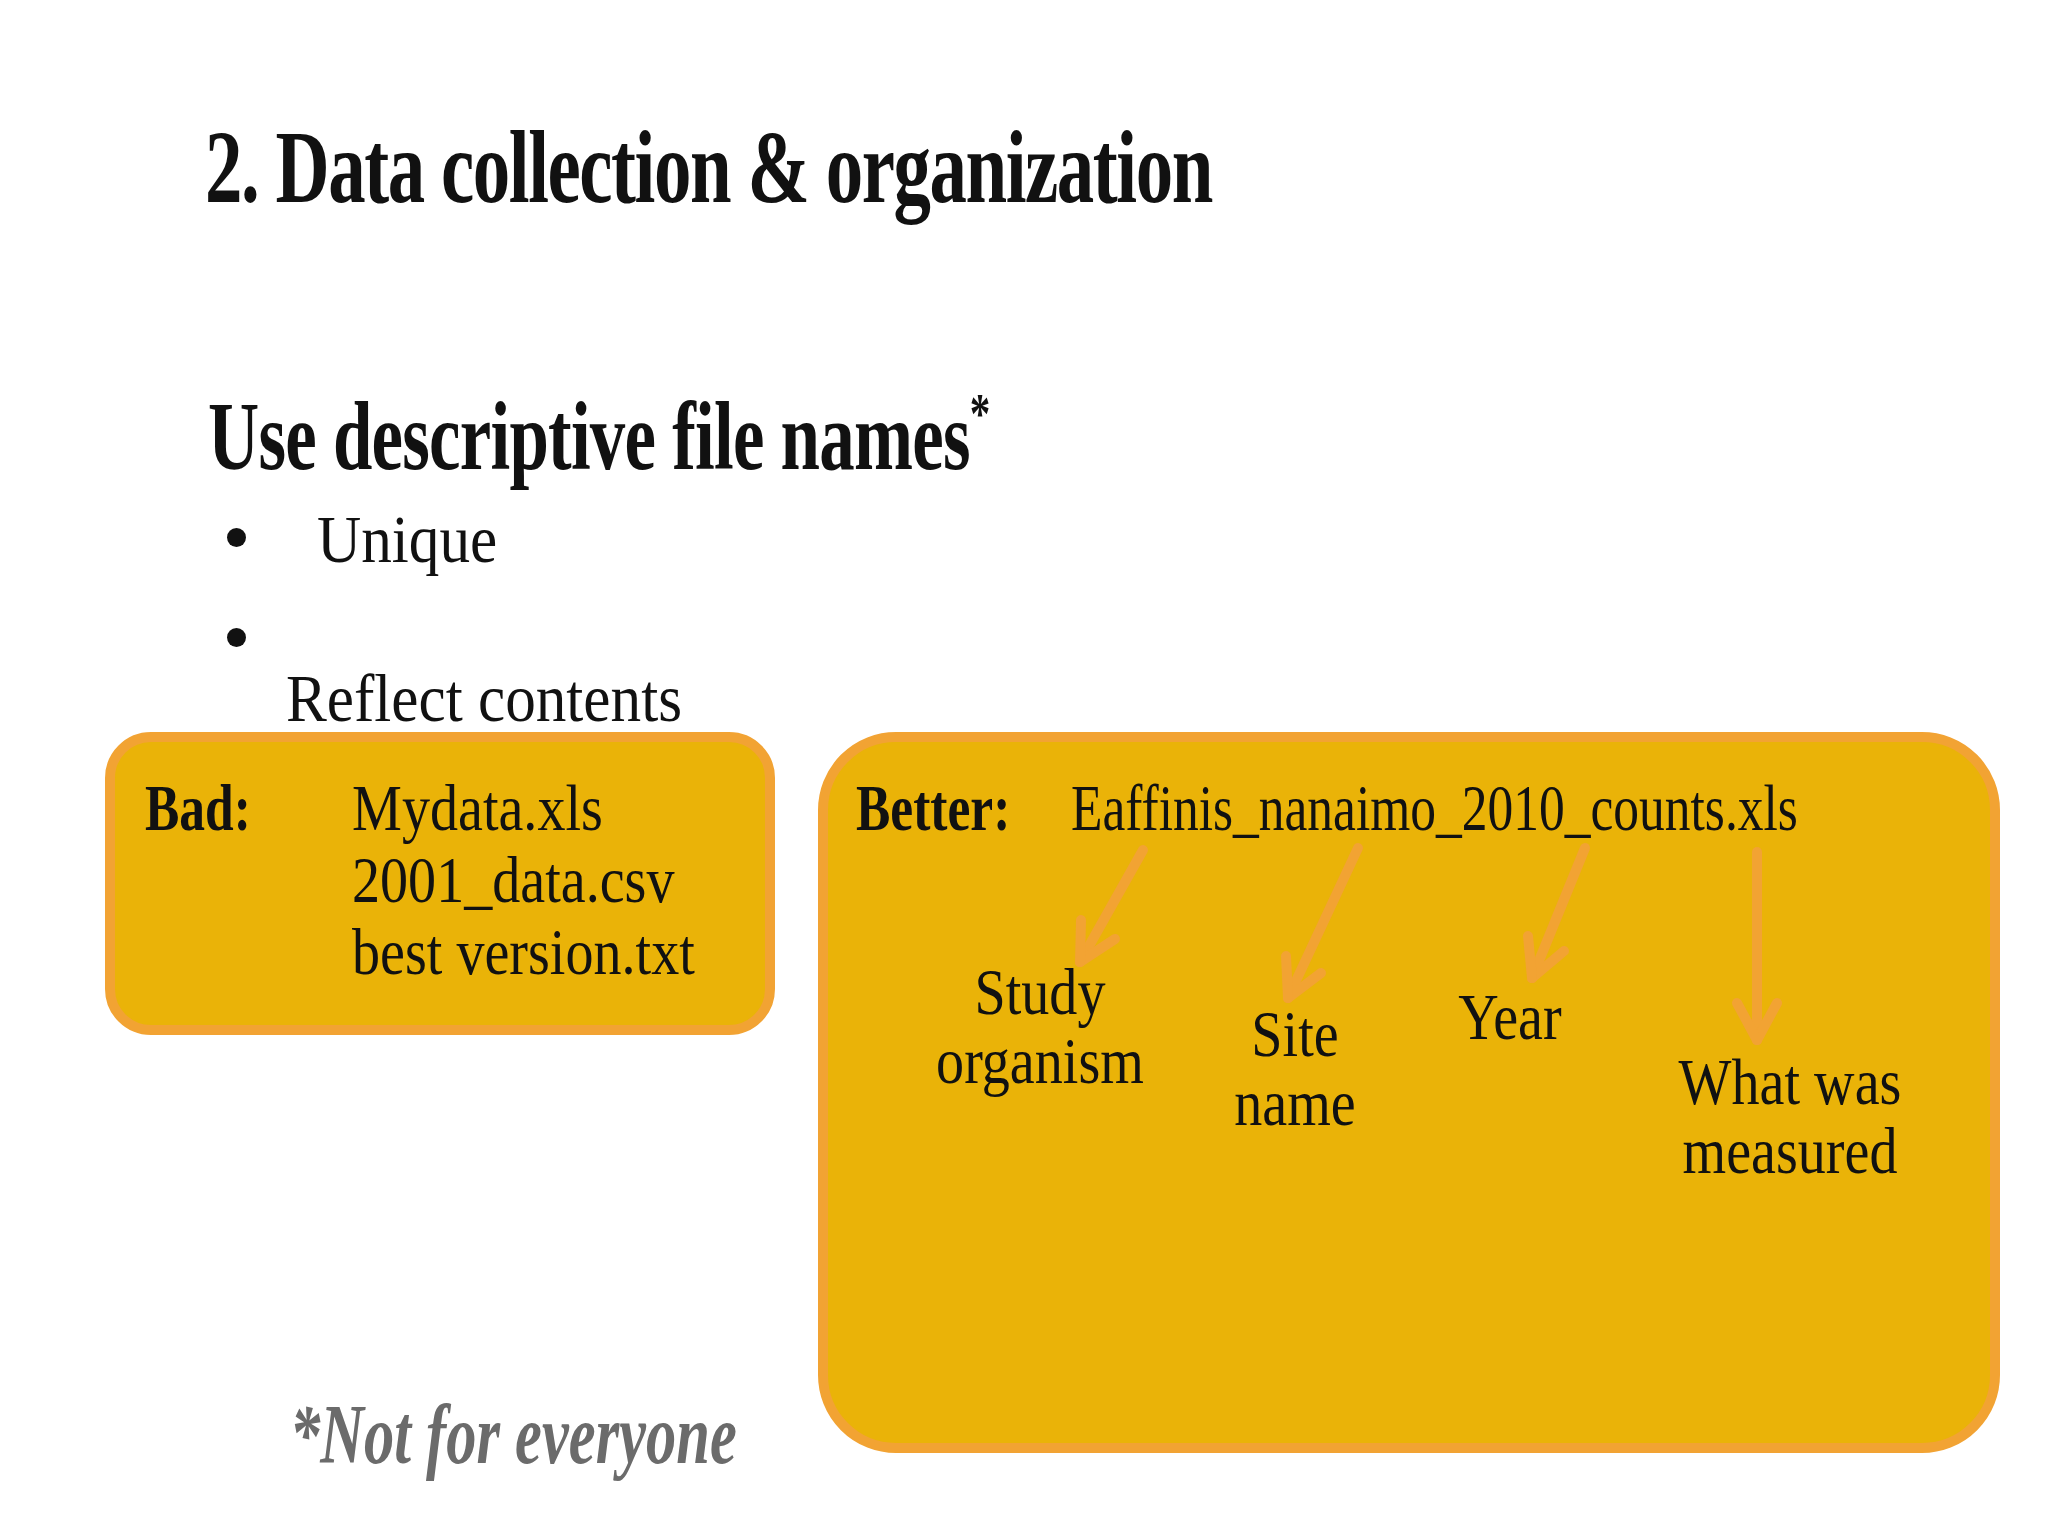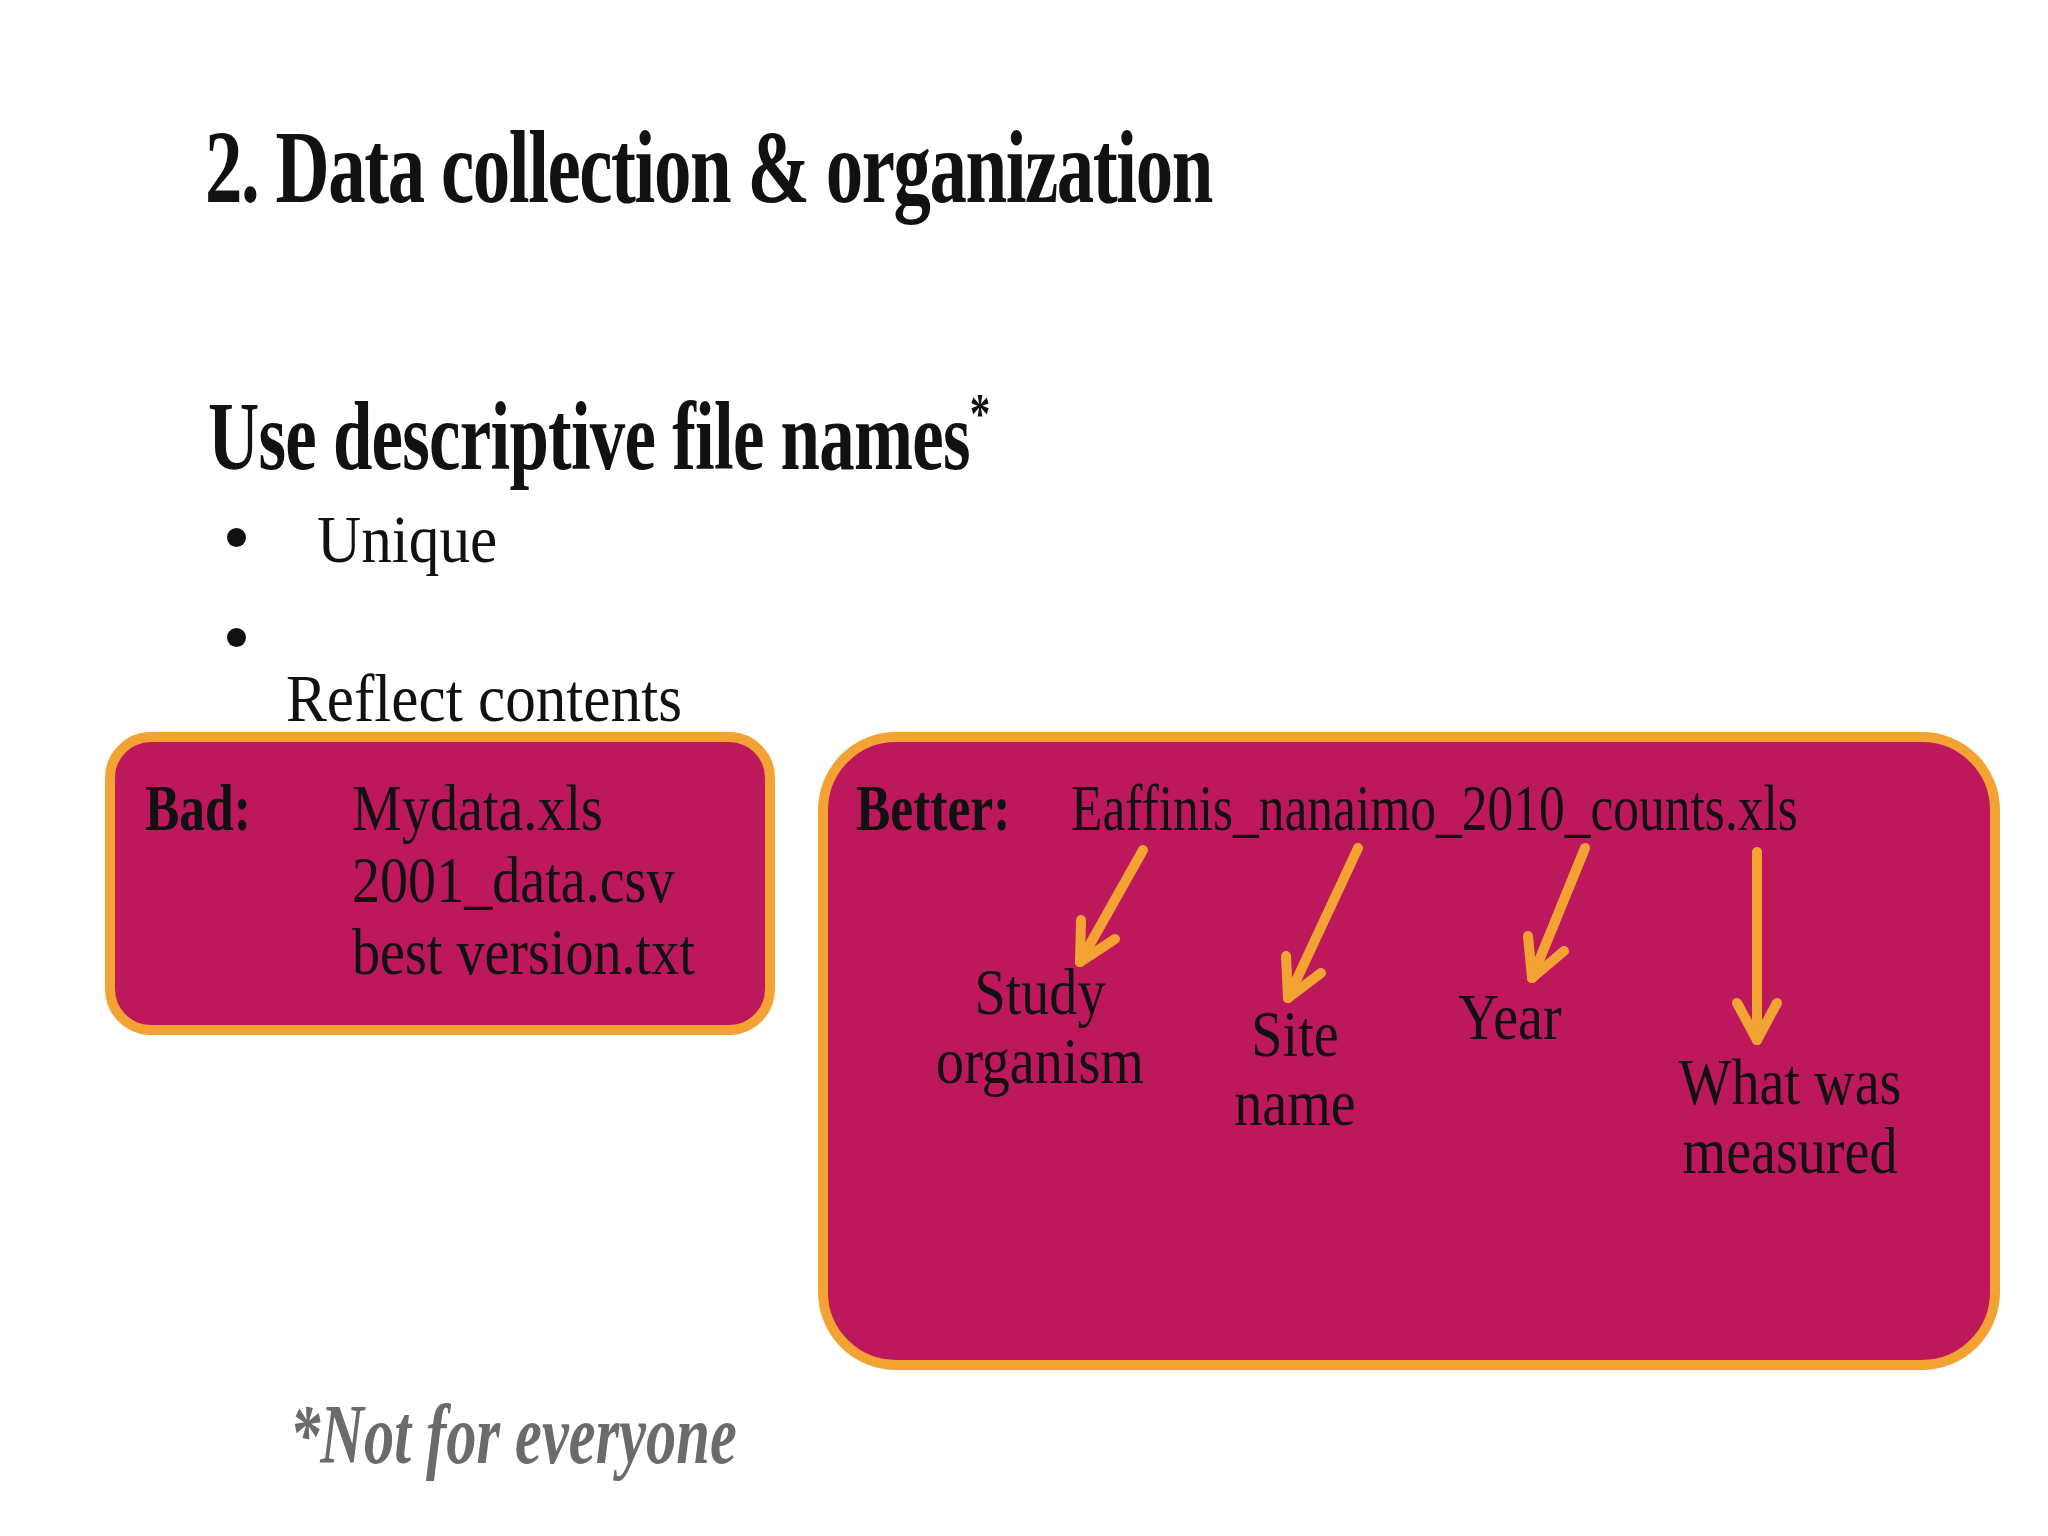--- a/index.html
+++ b/index.html
@@ -70,35 +70,35 @@
     white-space: nowrap;
     transform: scaleX(0.9);
     transform-origin: 0 0;
   }
   #bullet-row-0 { left: 227px; top: 500px; }
   #bullet-row-1 { left: 227px; top: 600px; flex-direction: column; }
 
   .callout-box {
     box-sizing: border-box;
     border: 10px solid var(--accent);
-    background: #be185d;
+    background: #eab308;
   }
   .bad-box {
     left: 105px;
     top: 732px;
     width: 670px;
     height: 303px;
     border-radius: 46px;
     padding: 30px 0 0 30px;
   }
   .better-box {
     left: 818px;
     top: 732px;
     width: 1182px;
-    height: 638px;
+    height: 721px;
     border-radius: 78px;
     padding: 30px 0 0 28px;
   }
   .box-line {
     display: flex;
     align-items: flex-start;
   }
   .box-label {
     font-size: 66px;
     font-weight: bold;

